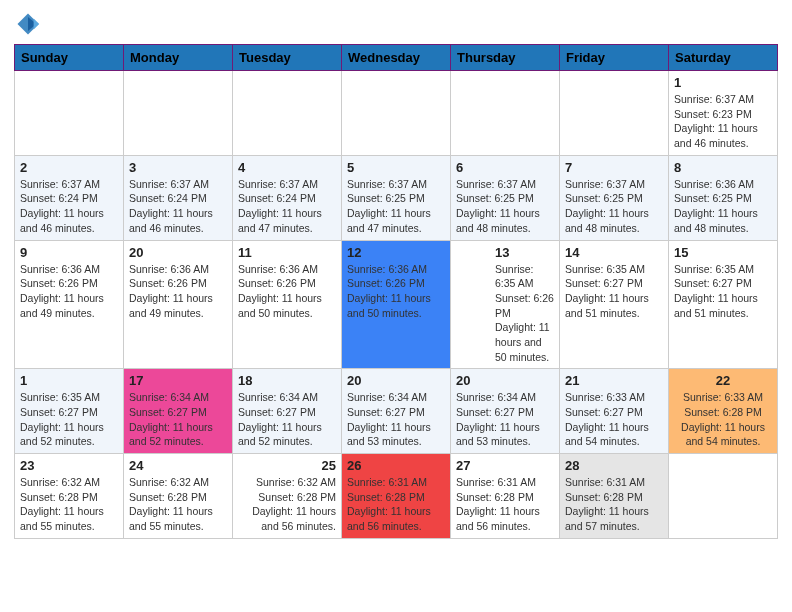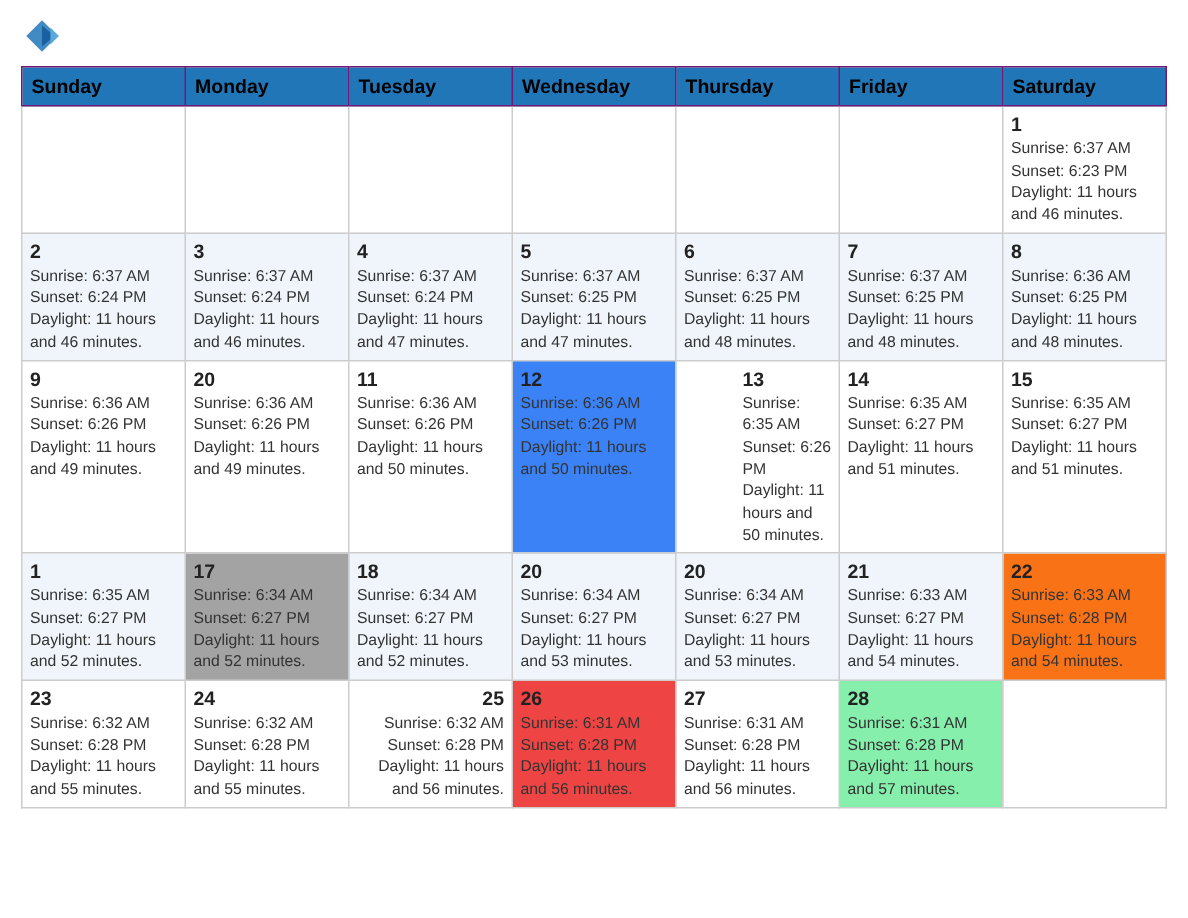--- a/index.html
+++ b/index.html
@@ -235,21 +235,21 @@
 Daylight: 11 hours and 51 minutes.</div>
           </td>
         </tr>
         <tr>
           <td style="background: rgb(240, 245, 251);">
             <span class="day-number">1</span>
             <div class="day-info" style="white-space: pre-line;">Sunrise: 6:35 AM
 Sunset: 6:27 PM
 Daylight: 11 hours and 52 minutes.</div>
           </td>
-          <td style="background: #a3a3a3;">
+          <td style="background: #ec4899;">
             <span class="day-number">17</span>
             <div class="day-info" style="white-space: pre-line;">Sunrise: 6:34 AM
 Sunset: 6:27 PM
 Daylight: 11 hours and 52 minutes.</div>
           </td>
           <td style="background: rgb(240, 245, 251);">
             <span class="day-number">18</span>
             <div class="day-info" style="white-space: pre-line;">Sunrise: 6:34 AM
 Sunset: 6:27 PM
 Daylight: 11 hours and 52 minutes.</div>
@@ -265,21 +265,21 @@
             <div class="day-info" style="white-space: pre-line;">Sunrise: 6:34 AM
 Sunset: 6:27 PM
 Daylight: 11 hours and 53 minutes.</div>
           </td>
           <td style="background: rgb(240, 245, 251);">
             <span class="day-number">21</span>
             <div class="day-info" style="white-space: pre-line;">Sunrise: 6:33 AM
 Sunset: 6:27 PM
 Daylight: 11 hours and 54 minutes.</div>
           </td>
-          <td style="background: #f97316;">
+          <td style="background: #fdba74; text-align: center;">
             <span class="day-number">22</span>
             <div class="day-info" style="white-space: pre-line;">Sunrise: 6:33 AM
 Sunset: 6:28 PM
 Daylight: 11 hours and 54 minutes.</div>
           </td>
         </tr>
         <tr>
           <td style="background: rgb(255, 255, 255);">
             <span class="day-number">23</span>
             <div class="day-info" style="white-space: pre-line;">Sunrise: 6:32 AM
@@ -303,21 +303,21 @@
             <div class="day-info" style="white-space: pre-line;">Sunrise: 6:31 AM
 Sunset: 6:28 PM
 Daylight: 11 hours and 56 minutes.</div>
           </td>
           <td style="background: rgb(255, 255, 255);">
             <span class="day-number">27</span>
             <div class="day-info" style="white-space: pre-line;">Sunrise: 6:31 AM
 Sunset: 6:28 PM
 Daylight: 11 hours and 56 minutes.</div>
           </td>
-          <td style="background: #86efac; margin-left: 36px;">
+          <td style="background: #e5e5e5; margin-left: 36px;">
             <span class="day-number">28</span>
             <div class="day-info" style="white-space: pre-line;">Sunrise: 6:31 AM
 Sunset: 6:28 PM
 Daylight: 11 hours and 57 minutes.</div>
           </td>
           <td class="empty-cell" style="background: rgb(255, 255, 255);"></td>
         </tr>
       </tbody>
   </table>
 </div>

